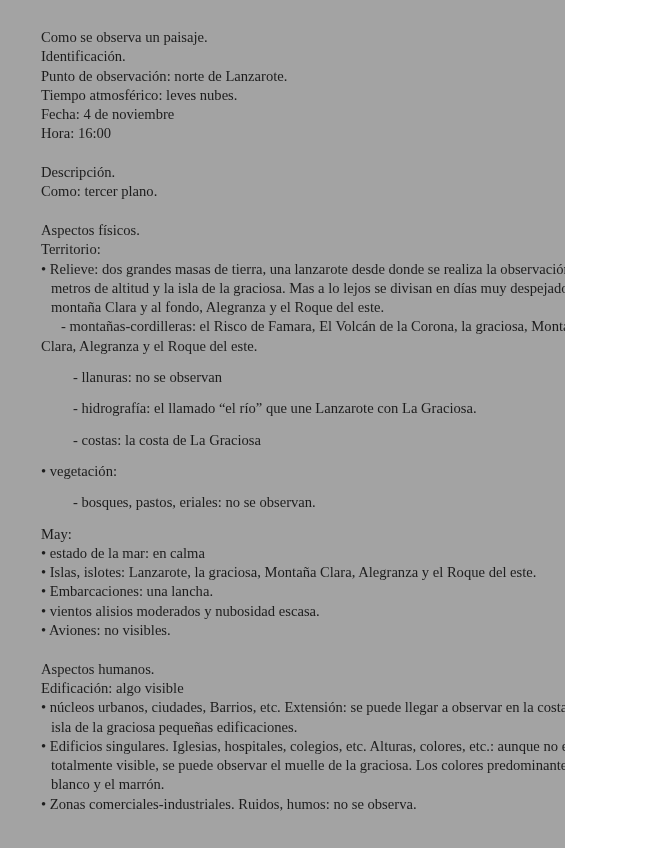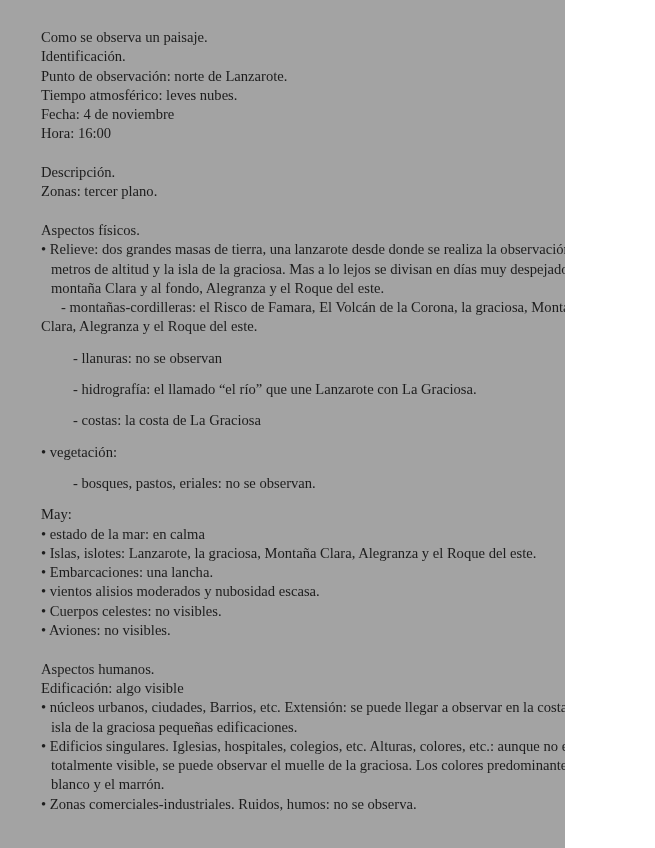--- a/index.html
+++ b/index.html
@@ -69,42 +69,42 @@
     <p class="line">Como se observa un paisaje.</p>
     <p class="line">Identificación.</p>
     <p class="line">Punto de observación: norte de Lanzarote.</p>
     <p class="line">Tiempo atmosférico: leves nubes.</p>
     <p class="line">Fecha: 4 de noviembre</p>
     <p class="line">Hora: 16:00</p>
 
     <div class="blank"></div>
 
     <p class="line">Descripción.</p>
-    <p class="line">Zonas: tercer plano.</p>
+    <p class="line">Como: tercer plano.</p>
 
     <div class="blank"></div>
 
     <p class="line">Aspectos físicos.</p>
+    <p class="line">Territorio:</p>
 
     <p class="bullet">• Relieve: dos grandes masas de tierra, una lanzarote desde donde se realiza la observación a 474 metros de altitud y la isla de la graciosa. Mas a lo lejos se divisan en días muy despejados montaña Clara y al fondo, Alegranza y el Roque del este.</p>
     <p class="dash-hang">- montañas-cordilleras: el Risco de Famara, El Volcán de la Corona, la graciosa, Montaña Clara, Alegranza y el Roque del este.</p>
     <p class="dash">- llanuras: no se observan</p>
     <p class="dash">- hidrografía: el llamado “el río” que une Lanzarote con La Graciosa.</p>
     <p class="dash">- costas: la costa de La Graciosa</p>
 
     <p class="bullet">• vegetación:</p>
     <p class="dash">- bosques, pastos, eriales: no se observan.</p>
 
     <p class="line">May:</p>
     <p class="bullet">• estado de la mar: en calma</p>
     <p class="bullet">• Islas, islotes: Lanzarote, la graciosa, Montaña Clara, Alegranza y el Roque del este.</p>
     <p class="bullet">• Embarcaciones: una lancha.</p>
 
     <p class="bullet">• vientos alisios moderados y nubosidad escasa.</p>
-    <p class="bullet">• Cuerpos celestes: no visibles.</p>
     <p class="bullet">• Aviones: no visibles.</p>
 
     <div class="blank"></div>
 
     <p class="line">Aspectos humanos.</p>
     <p class="line">Edificación: algo visible</p>
     <p class="bullet">• núcleos urbanos, ciudades, Barrios, etc. Extensión: se puede llegar a observar en la costa de la isla de la graciosa pequeñas edificaciones.</p>
     <p class="bullet">• Edificios singulares. Iglesias, hospitales, colegios, etc. Alturas, colores, etc.: aunque no es totalmente visible, se puede observar el muelle de la graciosa. Los colores predominantes son el blanco y el marrón.</p>
     <p class="bullet">• Zonas comerciales-industriales. Ruidos, humos: no se observa.</p>
 

